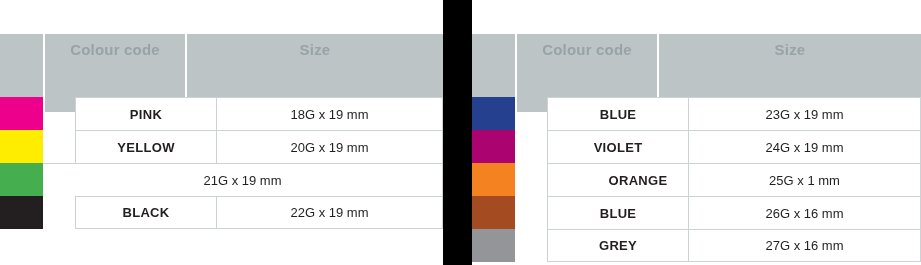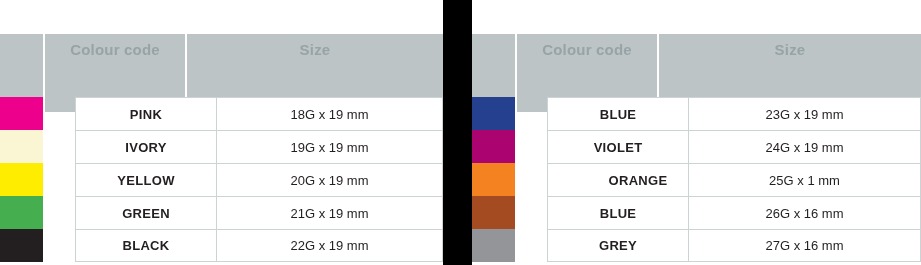--- a/index.html
+++ b/index.html
@@ -138,41 +138,33 @@
     <div class="grid">
 
       <div class="row">
         <div class="cell swatch" style="border-color: rgb(204, 211, 212);">
           <div class="swatch-fill" style="background: rgb(236, 0, 140);"></div>
         </div>
         <div class="cell code" style="border-color: rgb(204, 211, 212);">PINK</div>
         <div class="cell size" style="border-color: rgb(204, 211, 212);">18G x 19 mm</div>
       </div>
 
-      <div class="row">
-        <div class="cell swatch" style="border-color: rgb(204, 211, 212);">
-          <div class="swatch-fill" style="background: rgb(250, 245, 210);"></div>
-        </div>
-        <div class="cell code" style="border-color: rgb(204, 211, 212);">IVORY</div>
-        <div class="cell size" style="border-color: rgb(204, 211, 212);">19G x 19 mm</div>
-      </div>
 
       <div class="row">
         <div class="cell swatch" style="border-color: rgb(204, 211, 212);">
           <div class="swatch-fill" style="background: rgb(255, 237, 0);"></div>
         </div>
         <div class="cell code" style="border-color: rgb(204, 211, 212);">YELLOW</div>
         <div class="cell size" style="border-color: rgb(204, 211, 212);">20G x 19 mm</div>
       </div>
 
       <div class="row">
         <div class="cell swatch" style="border-color: rgb(204, 211, 212);">
           <div class="swatch-fill" style="background: rgb(69, 174, 78);"></div>
         </div>
-        <div class="cell code" style="border-color: rgb(204, 211, 212);">GREEN</div>
         <div class="cell size" style="border-color: rgb(204, 211, 212);">21G x 19 mm</div>
       </div>
 
       <div class="row">
         <div class="cell swatch" style="border-color: rgb(204, 211, 212);">
           <div class="swatch-fill" style="background: rgb(35, 31, 32);"></div>
         </div>
         <div class="cell code" style="border-color: rgb(204, 211, 212);">BLACK</div>
         <div class="cell size" style="border-color: rgb(204, 211, 212);">22G x 19 mm</div>
       </div>

